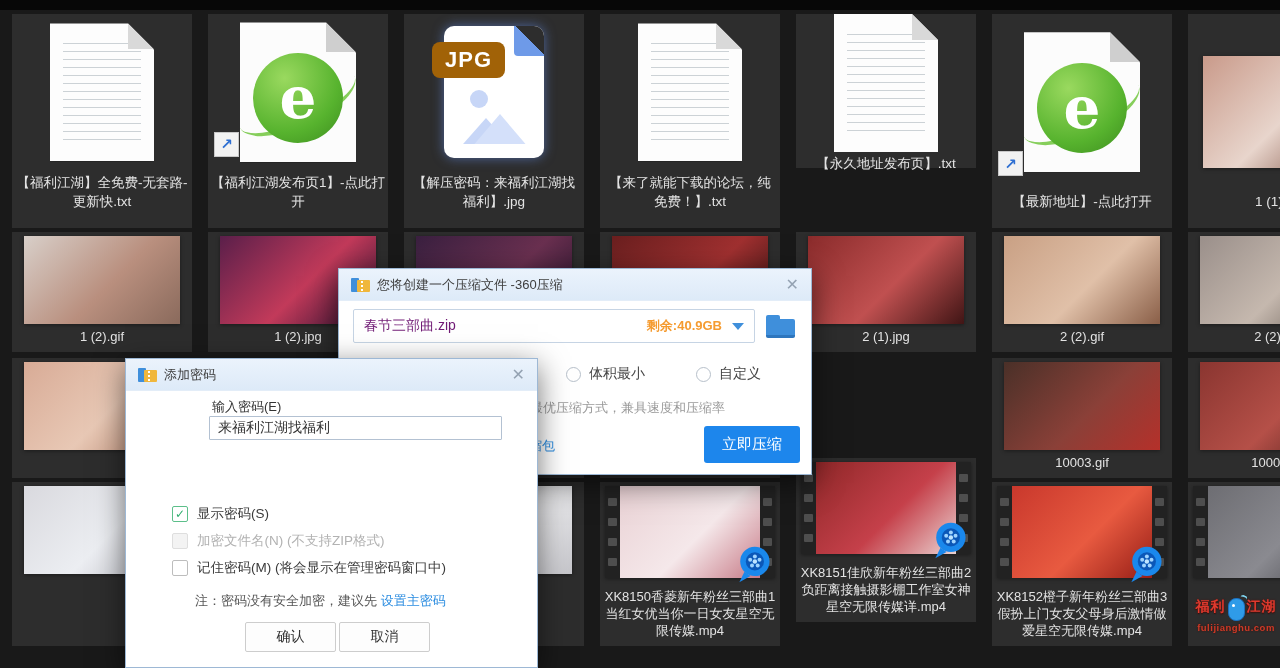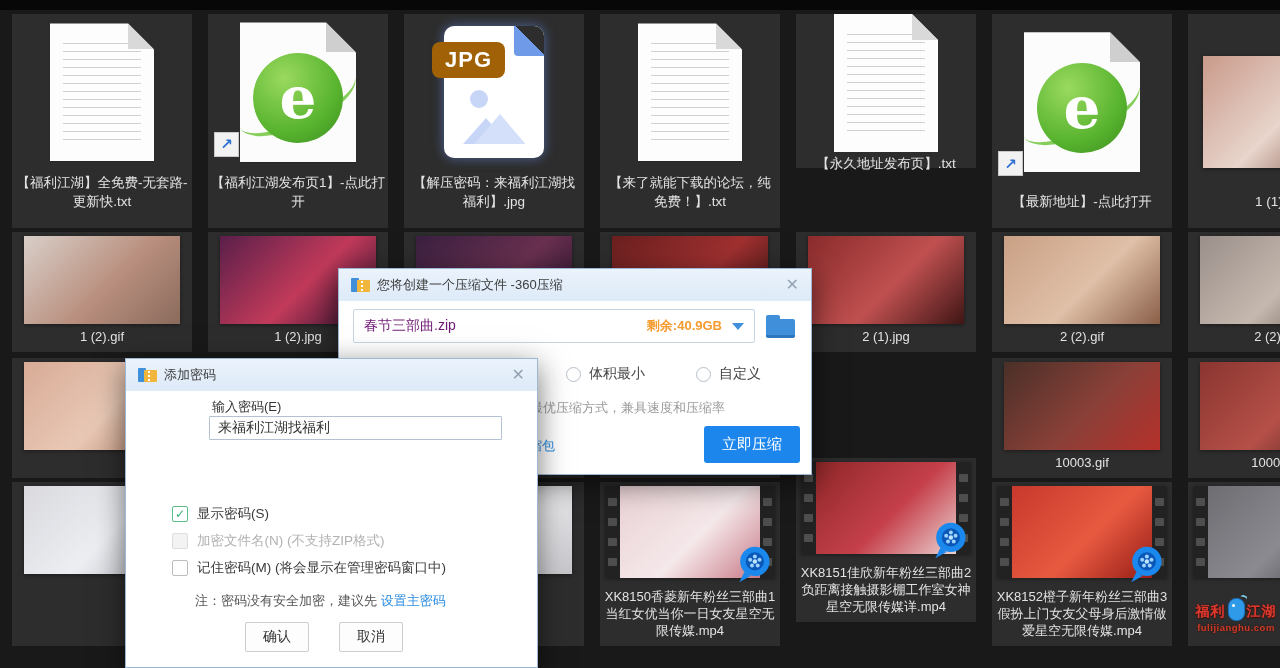--- a/index.html
+++ b/index.html
@@ -86,27 +86,27 @@
   .pwinput{position:absolute;left:83px;top:57px;width:293px;height:24px;border:1px solid #b3c1d2;border-radius:1px;
            box-sizing:border-box;font-size:14px;color:#333;padding:0 8px;font-family:inherit;outline:none;background:#fff;}
   .cbrow{position:absolute;left:46px;display:flex;align-items:center;font-size:13.5px;color:#3a3a3a;}
   .cb{width:16px;height:16px;border:1px solid #bdbdbd;border-radius:2px;background:#fff;margin-right:9px;
       box-sizing:border-box;display:flex;align-items:center;justify-content:center;font-size:12px;font-weight:bold;color:transparent;}
   .cb.checked{border-color:#5cbf8a;color:#2fae6e;}
   .cb.disabled{background:#f3f3f3;border-color:#dedede;}
   .cbrow.disabled{color:#b2b2b2;}
   .note{position:absolute;left:69px;top:233px;font-size:13px;color:#555;}
   .notelink{color:#2a8ce0;text-decoration:none;}
-  .pwbtn{position:absolute;width:64px;height:30px;background:#fdfdfd;border:1px solid #cdcdcd;border-radius:2px;
+  .pwbtn{position:absolute;width:91px;height:30px;background:#fdfdfd;border:1px solid #cdcdcd;border-radius:2px;
          font-size:14px;color:#333;font-family:inherit;}
   .btnok{left:119px;top:263px;}
   .btncancel{left:213px;top:263px;}
   
   .wm{position:absolute;left:1193px;top:598px;width:86px;text-align:center;z-index:40;}
-  .wmrow{display:flex;align-items:flex-end;justify-content:center;gap:2px;}
+  .wmrow{display:flex;align-items:flex-start;justify-content:center;gap:2px;}
   .wmtext{color:#e03a2e;font-weight:bold;font-size:14px;text-shadow:0 0 2px #5a1410,0 1px 1px #30100c;letter-spacing:1px;}
   .mouse{position:relative;width:15px;height:21px;background:#2f9be8;border-radius:8px;border:1px solid #1a6fbf;}
   .mouse:before{content:'';position:absolute;left:3px;top:5px;width:3px;height:3px;border-radius:50%;background:#fff;}
   .mouse:after{content:'';position:absolute;right:-3px;top:-4px;width:7px;height:5px;border-radius:50%;
                border-top:2px solid #7fd4f0;transform:rotate(20deg);}
   .wmurl{margin-top:1px;font-size:9.5px;font-weight:bold;color:#cc3a28;text-shadow:0 0 2px #401008;letter-spacing:.5px;}
   .zdlg{z-index:10;}
   .pdlg{z-index:20;}
 </style>
 </head>

